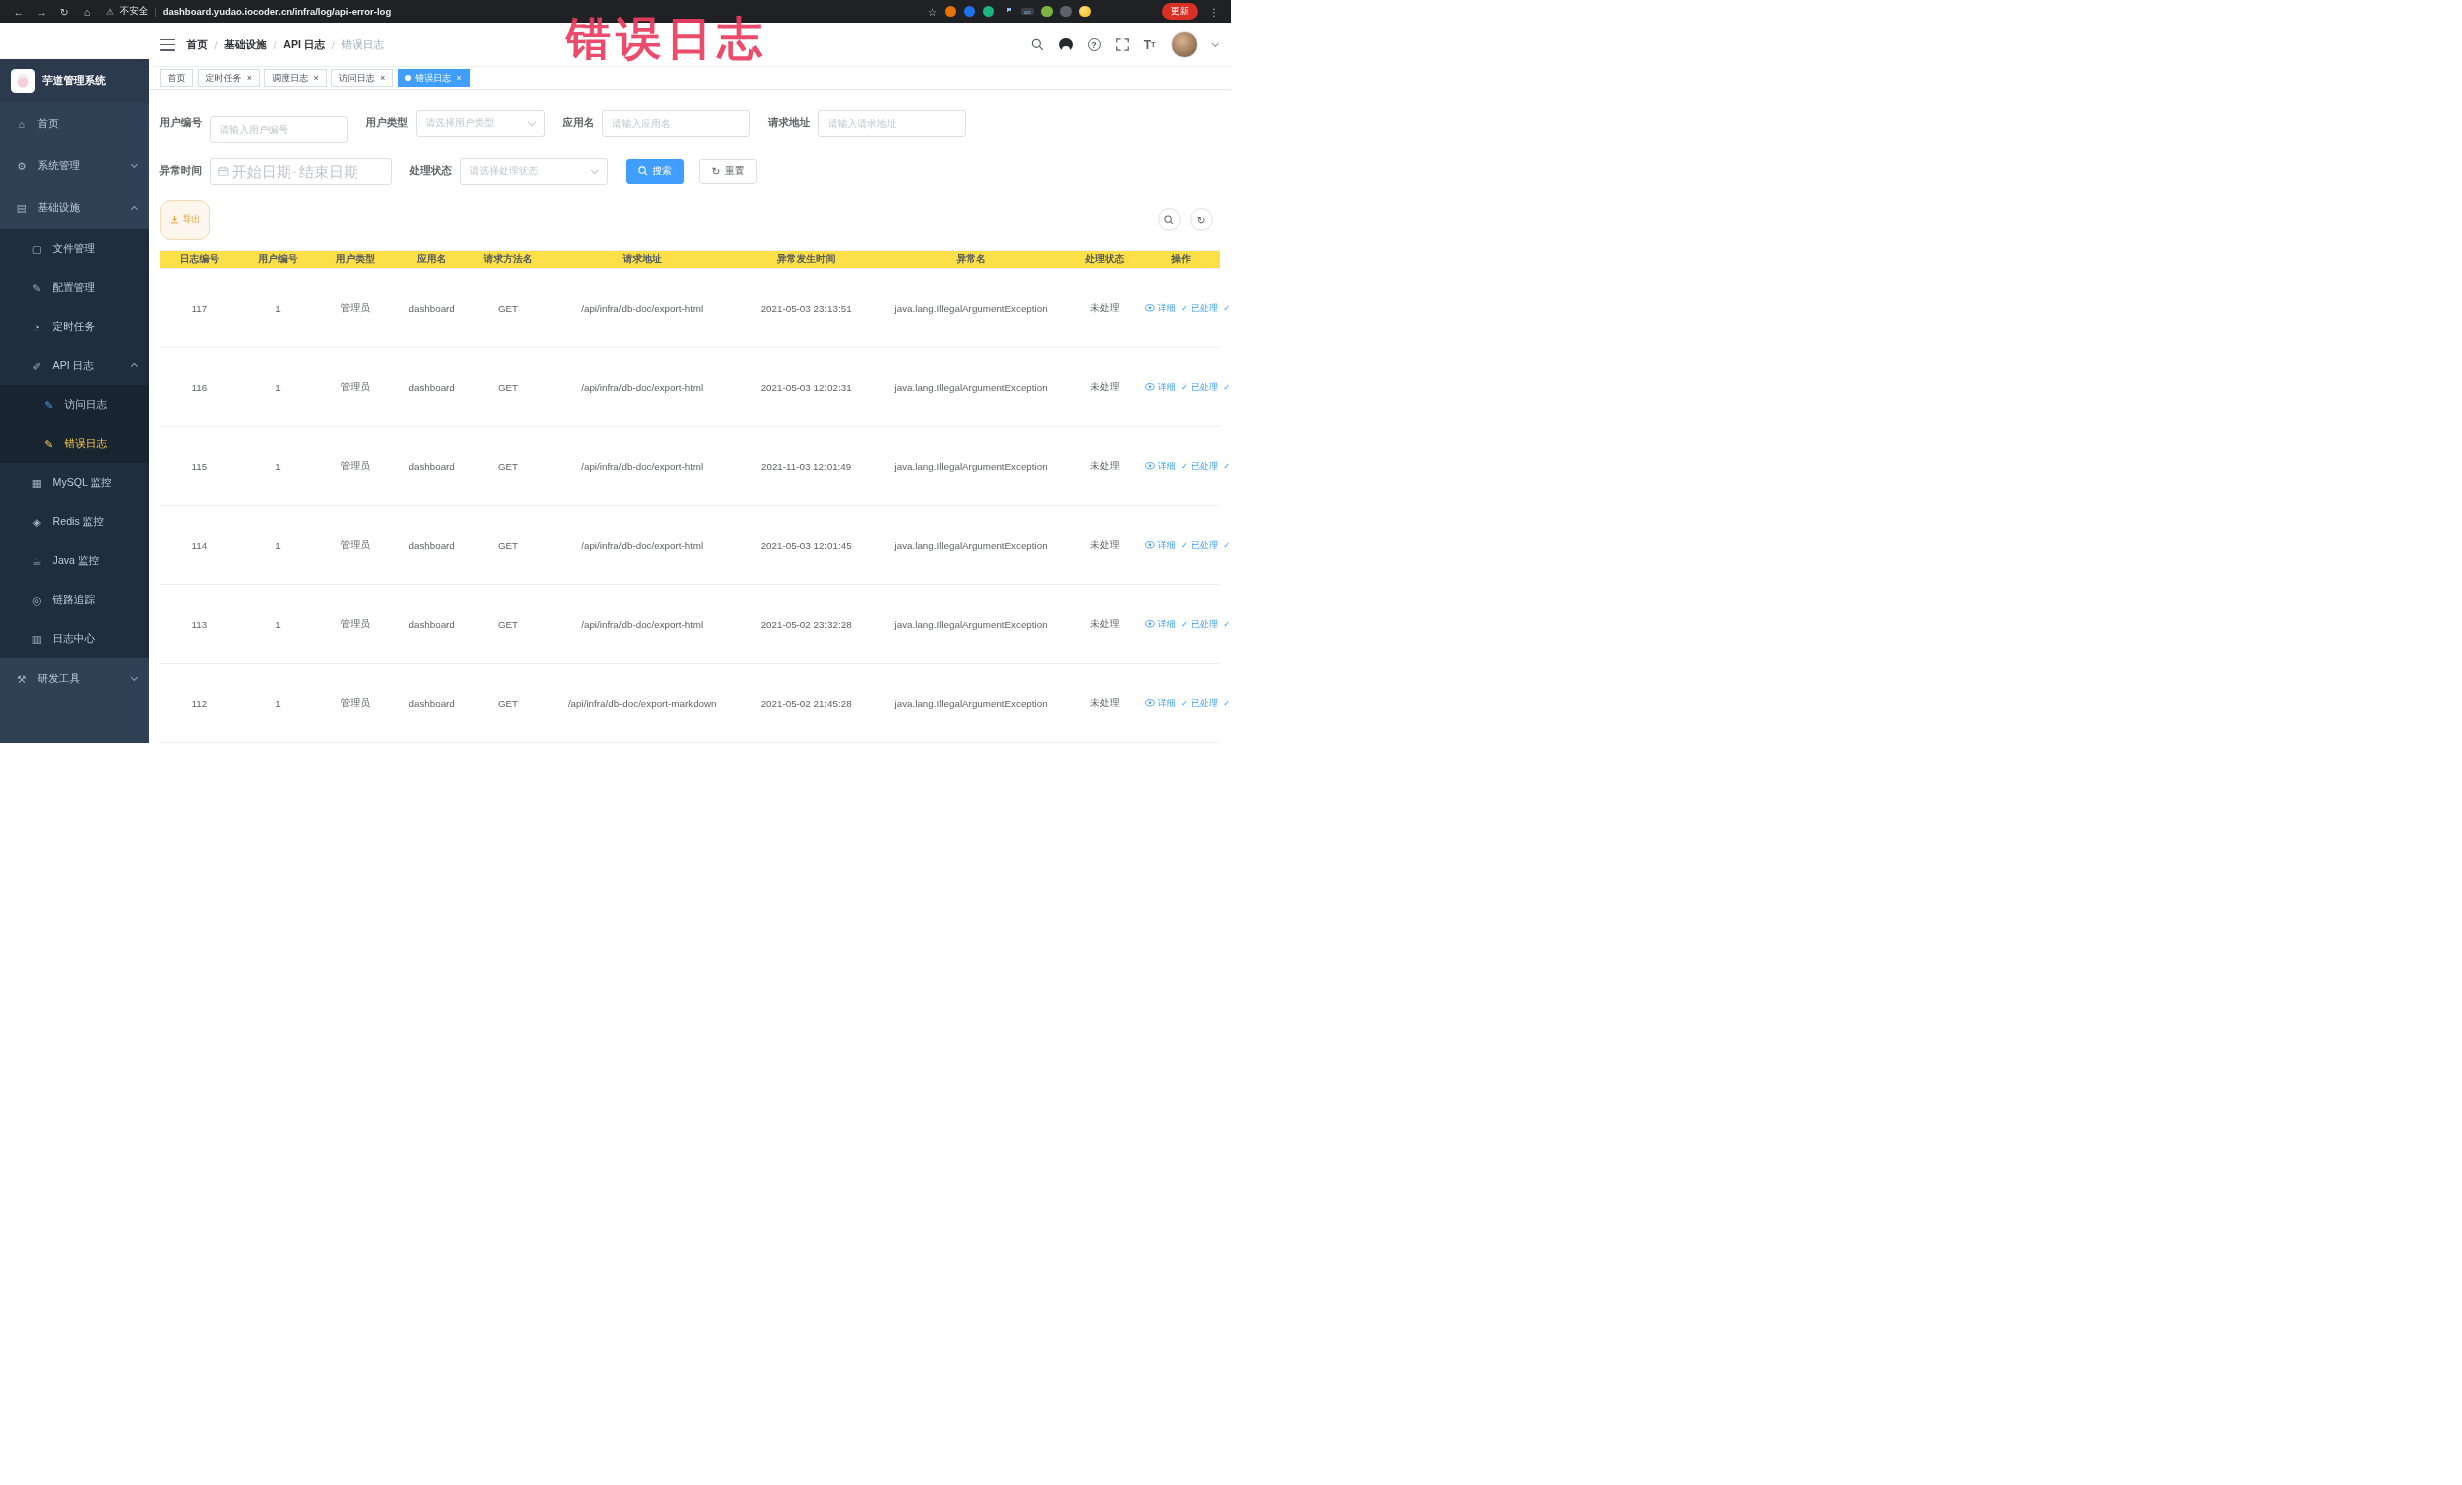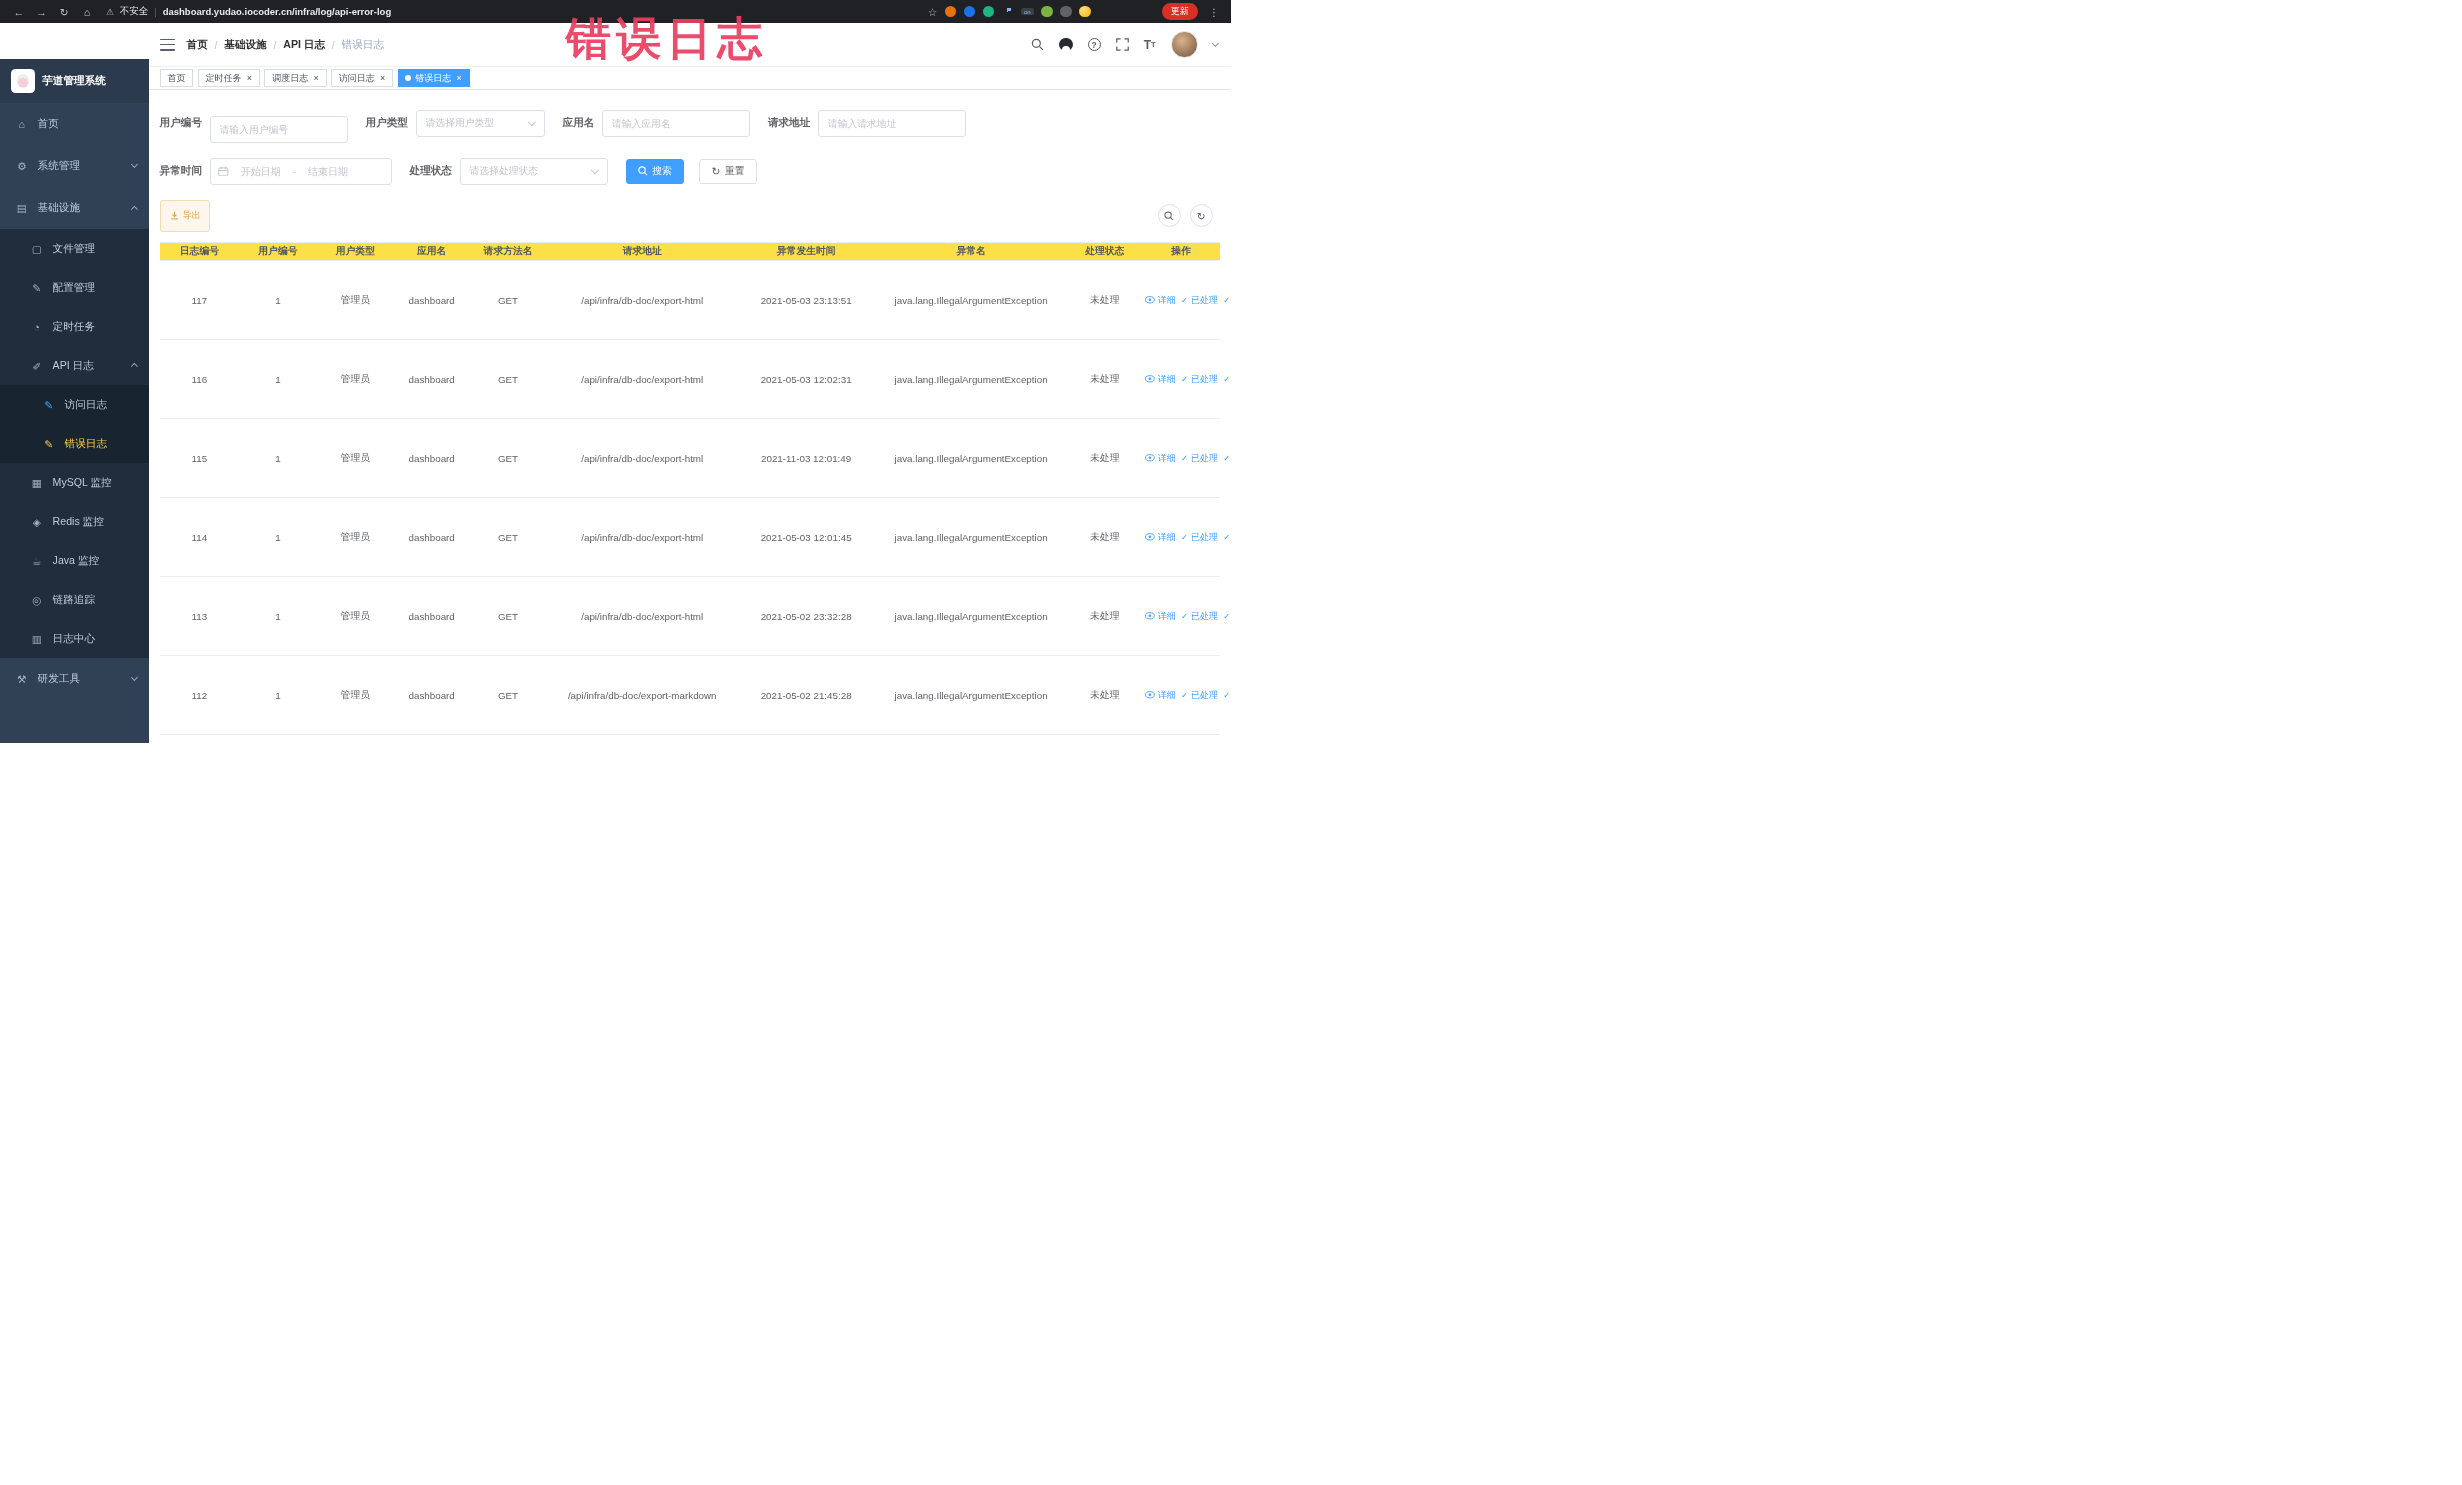--- a/index.html
+++ b/index.html
@@ -84,31 +84,31 @@
   .content { flex:1; padding:13.6px 10.6px 0; overflow:hidden; }
   .filter-row { display:flex; align-items:center; gap:18px; margin-bottom:15px; }
   .fgroup { display:flex; align-items:center; gap:7.6px; }
   .flabel { font-size:10.6px; font-weight:700; color:#606266; white-space:nowrap; }
   .finput { height:27px; border:0.8px solid #dcdfe6; border-radius:3px; padding:0 9px; font-size:9.8px; color:#606266; background:#fff; outline:none; }
   .finput::placeholder { color:#c0c4cc; }
   .fselect { height:27px; border:0.8px solid #dcdfe6; border-radius:3px; background:#fff; display:flex; align-items:center; justify-content:space-between; padding:0 9px; cursor:pointer; }
   .fselect .ph { font-size:9.8px; color:#c0c4cc; }
   .sel-caret { border:solid #c0c4cc; border-width:0 1.1px 1.1px 0; padding:2.3px; transform:rotate(45deg); margin-top:-3px; }
   .daterange { height:27px; border:0.8px solid #dcdfe6; border-radius:3px; background:#fff; display:flex; align-items:center; gap:3px; padding:0 7.6px; width:182px; }
-  .daterange input { border:none; outline:none; width:58px; font-size:10px; color:#606266; text-align:center; background:transparent; }
+  .daterange input { border:none; outline:none; width:58px; font-size:15px; color:#606266; text-align:center; background:transparent; }
   .daterange input::placeholder { color:#c0c4cc; }
   .dr-sep { color:#c0c4cc; font-size:9.8px; }
   .cal-ic { color:#c0c4cc; flex:none; display:flex; }
   .btn { display:inline-flex; align-items:center; gap:4.5px; height:25px; padding:0 11.4px; border-radius:3px; font-size:9.8px; cursor:pointer; border:0.8px solid transparent; }
   .btn-primary { background:#409eff; border-color:#409eff; color:#fff; }
   .btn-plain { background:#fff; border-color:#dcdfe6; color:#606266; }
   .rot-ic { font-size:10.6px; line-height:1; }
 
   .export-row { display:flex; align-items:center; justify-content:space-between; margin:1.5px 0 10.6px; }
-  .btn-warn { display:inline-flex; align-items:center; gap:3.8px; height:32px; padding:0 9px; border-radius:3px; font-size:9px; background:#fdf6ec; border:0.8px solid #f5dab1; color:#e6a23c; cursor:pointer; }
+  .btn-warn { display:inline-flex; align-items:center; gap:3.8px; height:40px; padding:0 9px; border-radius:11px; font-size:9px; background:#fdf6ec; border:0.8px solid #f5dab1; color:#e6a23c; cursor:pointer; }
   .circle-btns { display:flex; gap:9px; margin-right:7.6px; }
   .cir { width:23px; height:23px; border:0.8px solid #dcdfe6; border-radius:50%; background:#fff; color:#606266; display:flex; align-items:center; justify-content:center; cursor:pointer; font-size:10.6px; }
 
   
   .tbl { width:100%; border-top:0.8px solid #ebeef5; }
   .thead, .trow { display:flex; align-items:center; width:100%; }
   .thead { background:#fde047; height:18px; border-bottom:0.8px solid #ebeef5;justify-content:flex-end; }
   .th { font-size:9.8px; font-weight:700; color:#53595f; text-align:center; }
   .trow { min-height:79px; border-bottom:0.8px solid #ebeef5; }
   .td { font-size:9.8px; color:#606266; text-align:center; word-break:break-all; padding:0 3px; }

